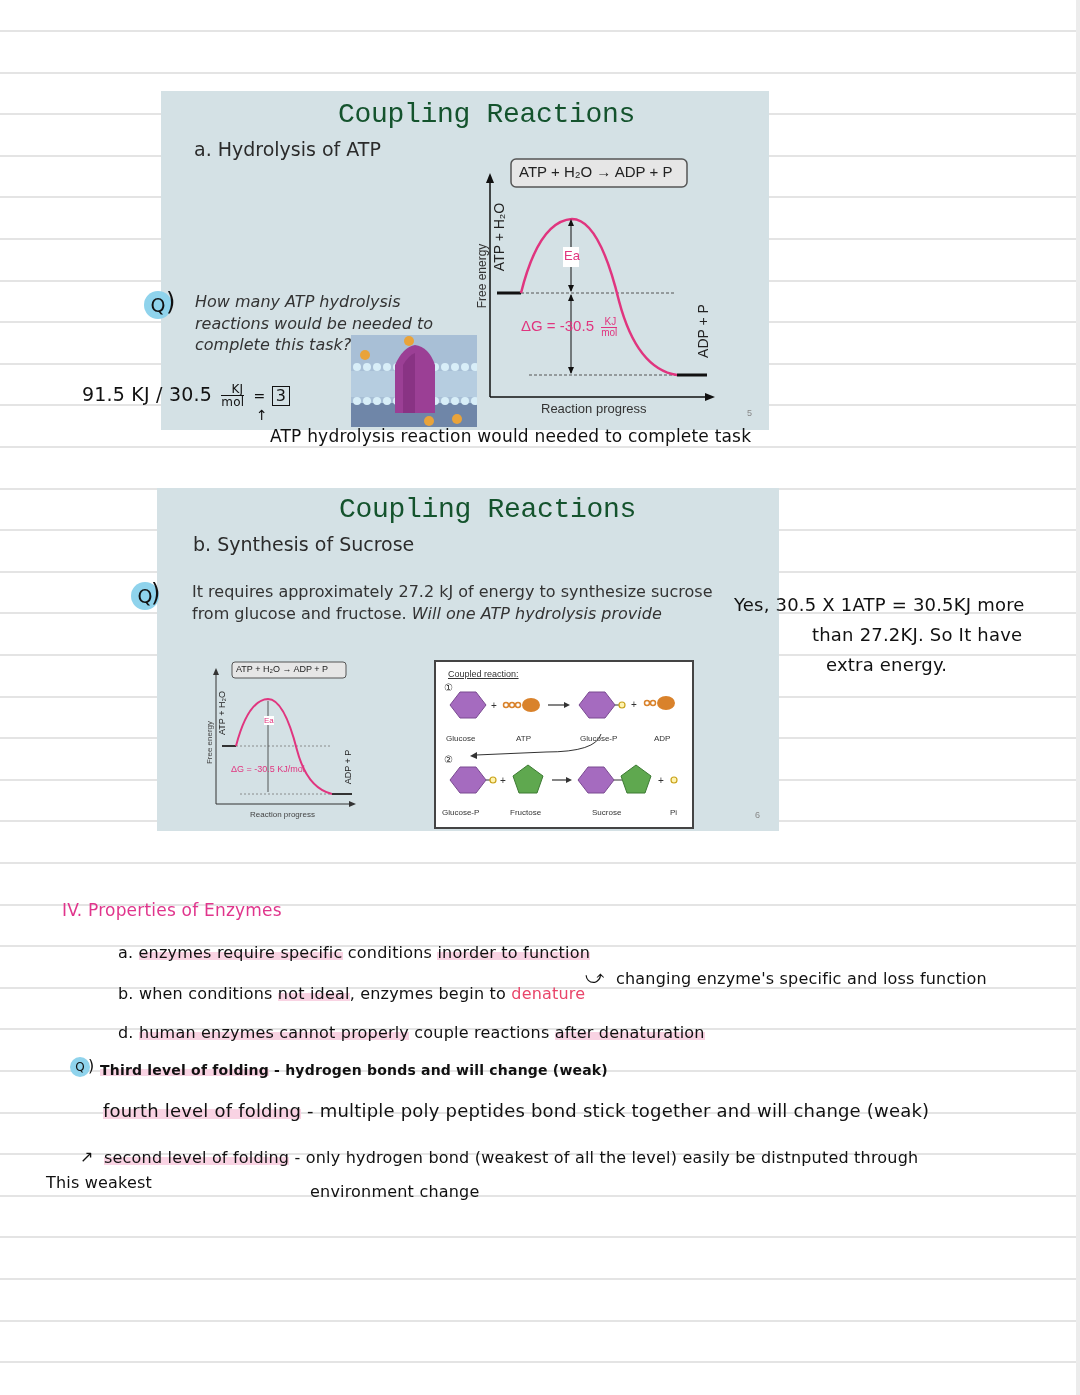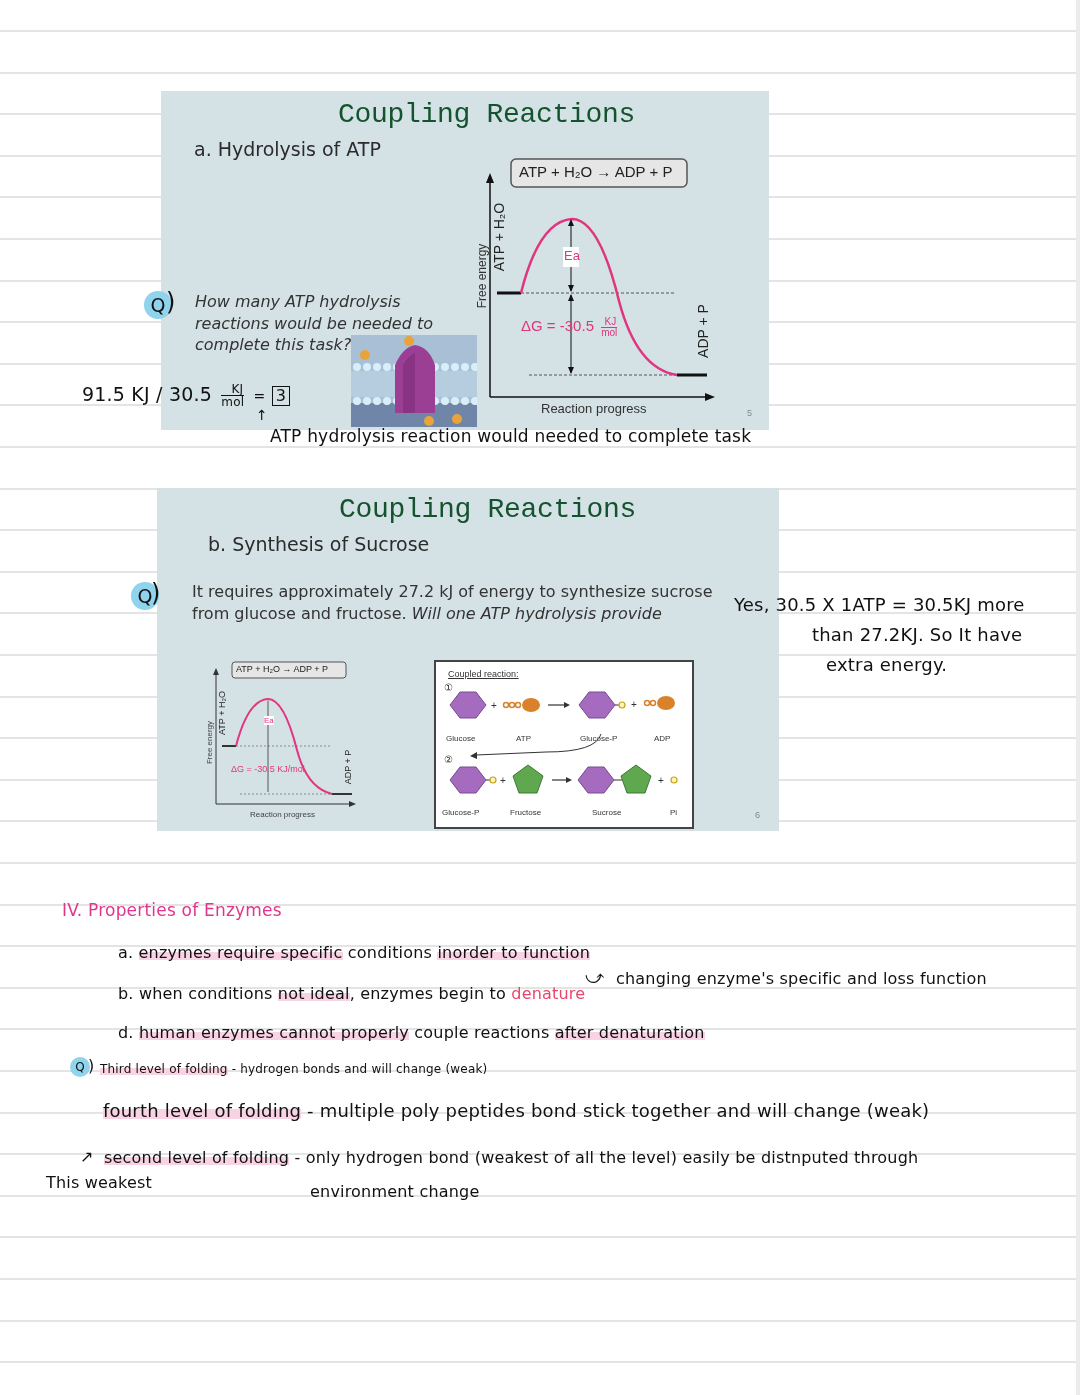--- a/index.html
+++ b/index.html
@@ -134,21 +134,21 @@
   <span>91.5 KJ / 30.5</span>
   <span class="frac"><span class="num">KJ</span><span class="den">mol</span></span>
   <span style="font-size:14px;">=</span>
   <span class="boxed">3</span>
 </div>
 <div class="hand" style="left:256px; top:407px; font-size:14px;">↑</div>
 <div class="hand" style="left:270px; top:426px; font-size:17px;">ATP hydrolysis reaction would needed to complete task</div>
 
 <div class="slide" style="left:157px; top:488px; width:622px; height:343px;">
   <div class="slide-title" style="left:182px; top:6px;">Coupling Reactions</div>
-  <div class="slide-sub" style="left:51px; top:45px;">b. Synthesis of Sucrose</div>
+  <div class="slide-sub" style="left:36px; top:45px;">b. Synthesis of Sucrose</div>
   <div class="slide-text" style="left:35px; top:93px; width:580px;">
     <div>It requires approximately 27.2 kJ of energy to synthesize sucrose</div>
     <div><span>from glucose and fructose. </span><span class="italic">Will one ATP hydrolysis provide</span></div>
   </div>
 
   <div style="position:absolute; left:45px; top:170px; width:170px; height:170px;">
     <svg width="170" height="170" viewBox="0 0 170 170">
       <rect x="30" y="4" width="114" height="16" rx="3" fill="#e6e6e6" stroke="#555" stroke-width="1"></rect>
       <line x1="14" y1="14" x2="14" y2="146" stroke="#333" stroke-width="1"></line>
       <polygon points="14,10 11,17 17,17" fill="#333"></polygon>
@@ -237,21 +237,21 @@
 <div class="hand" style="left:585px; top:966px; font-size:18px;">⤻</div>
 <div class="hand" style="left:616px; top:969px; font-size:16px;">changing enzyme's specific and loss function</div>
 
 <div class="hand" style="left:118px; top:1023px; font-size:16px;">
   <span>d. </span><span class="hl">human enzymes cannot properly</span><span> couple reactions </span><span class="hl">after denaturation</span>
 </div>
 
 <div class="q-badge q-badge-small" style="left:70px; top:1057px;">Q</div>
 <div class="hand" style="left:88px; top:1056px; font-size:16px;">)</div>
 
-<div class="hand" style="left:100px; top:1062px; font-size:12px;">
+<div class="hand" style="left:100px; top:1062px; font-size:14px;font-weight:bold;">
   <span class="hl">Third level of folding</span><span> - hydrogen bonds and will change (weak)</span>
 </div>
 <div class="hand" style="left:103px; top:1100px; font-size:18px;">
   <span class="hl">fourth level of folding</span><span> - multiple poly peptides bond stick together and will change (weak)</span>
 </div>
 <div class="hand" style="left:80px; top:1147px; font-size:16px;">↗</div>
 <div class="hand" style="left:104px; top:1148px; font-size:16px;">
   <span class="hl">second level of folding</span><span> - only hydrogen bond (weakest of all the level) easily be distnputed through</span>
 </div>
 <div class="hand" style="left:310px; top:1182px; font-size:16px;">environment change</div>

